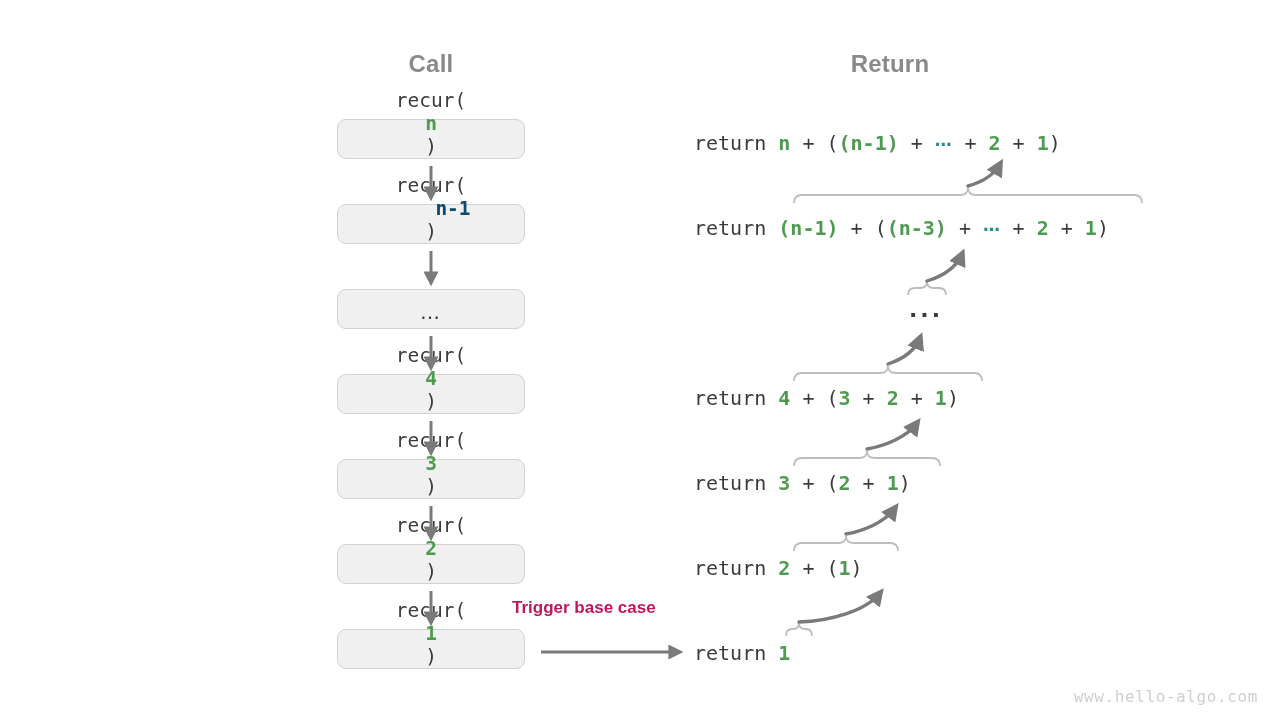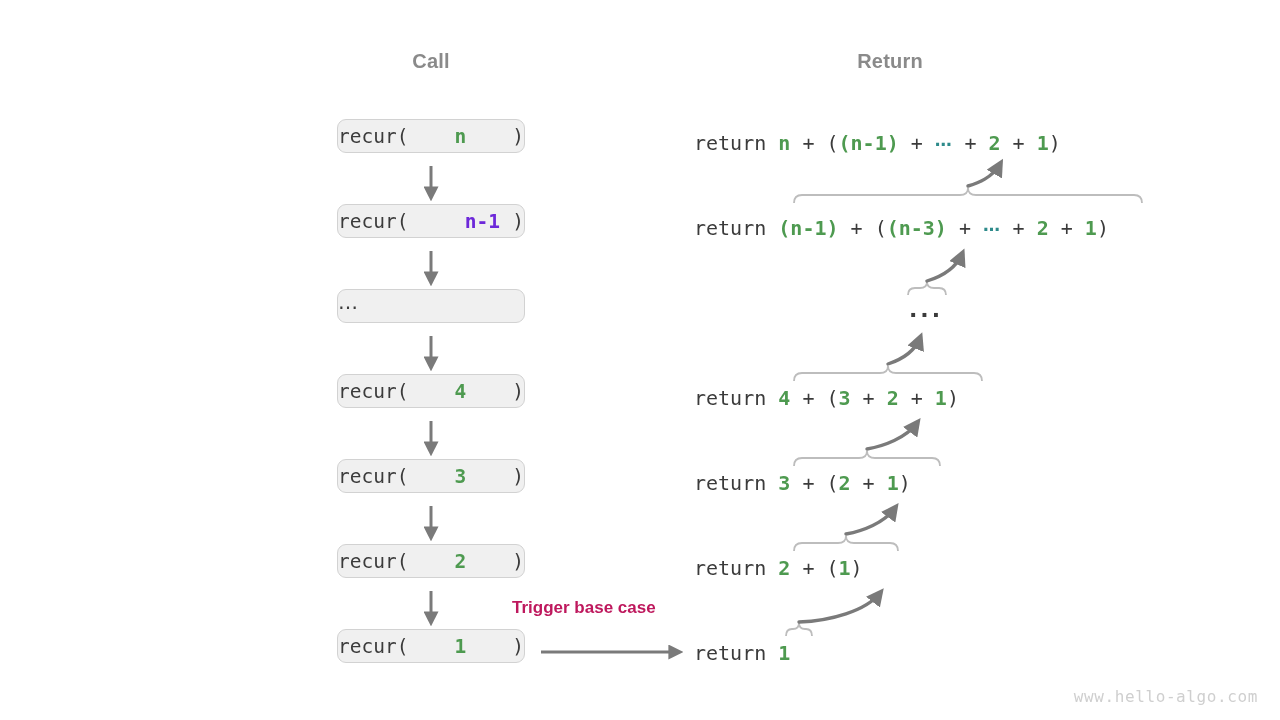--- a/index.html
+++ b/index.html
@@ -19,47 +19,48 @@
     inset: 0;
     width: 1280px;
     height: 720px;
   }
 
   
   .col-header {
     position: absolute;
     font-family: "Liberation Sans", sans-serif;
     font-weight: bold;
-    font-size: 20px;
+    font-size: 24px;
     color: #8a8a8a;
     letter-spacing: 0.2px;
     white-space: nowrap;
     transform: translateX(-50%);
   }
   #call-header  { left: 431px; top: 50px; }
   #return-header{ left: 890px; top: 50px; }
 
   
   .call-box {
     position: absolute;
     left: 337px;
     width: 188px;
-    height: 34px;
+    height: 40px;
     box-sizing: border-box;
     background: #f0f0f0;
     border: 1.4px solid #d2d2d2;
     border-radius: 9px;
     display: flex;
     align-items: center;
-    justify-content: space-between;
+    justify-content: flex-end;
     font-family: "DejaVu Sans Mono", monospace;
     font-size: 19.5px;
     color: #3b3b3b;
     letter-spacing: 0px;
     white-space: nowrap;
+    flex-direction: column;
   }
   .call-box .dots {
     font-family: "DejaVu Sans", sans-serif;
     font-size: 20px;
     letter-spacing: 2px;
     color: #3b3b3b;
     position: relative;
     top: -4px;
   }
 
@@ -140,21 +141,21 @@
   <div class="col-header" id="return-header">Return</div>
 
   <div id="call-boxes">
       <div class="call-box" style="top: 119px;">
         <span>recur(</span>
         <span style="color: rgb(78, 154, 80); font-weight: bold;">n</span>
         <span>)</span>
       </div>
       <div class="call-box" style="top: 204px;">
         <span>recur(</span>
-        <span style="color: #6d28d9; font-weight: bold; margin-left: 44px;">n-1</span>
+        <span style="color: #0c4a6e; font-weight: bold; margin-left: 44px;">n-1</span>
         <span>)</span>
       </div>
       <div class="call-box" style="top: 289px;">
         <span class="dots">…</span>
       </div>
       <div class="call-box" style="top: 374px;">
         <span>recur(</span>
         <span style="color: rgb(78, 154, 80); font-weight: bold;">4</span>
         <span>)</span>
       </div>

